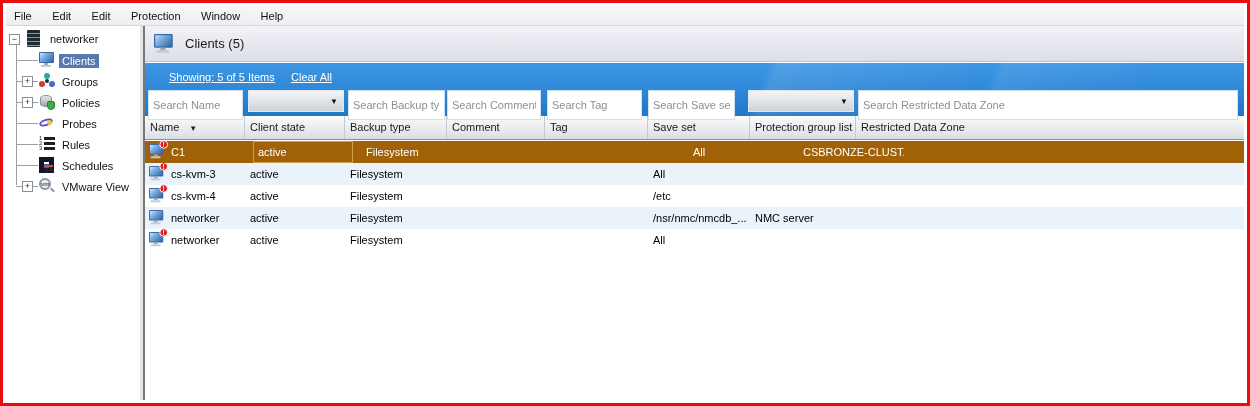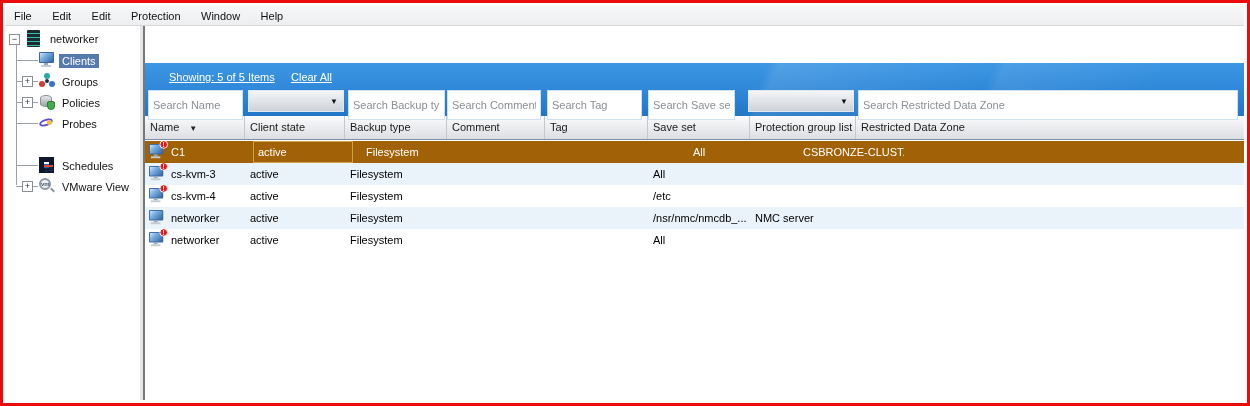--- a/index.html
+++ b/index.html
@@ -202,20 +202,34 @@
         <span class="tree-stub"></span>
         <span class="tree-icon">
           <span class="ic-probes" style="display:block">
               <span class="ring"></span>
               <span class="dot"></span>
             </span>
         </span>
         <span class="tree-label">Probes</span>
       </div>
 
+      <div class="tree-row" style="top:108px">
+        <span class="tree-stub"></span>
+        <span class="tree-icon">
+          <span class="ic-rules" style="display:block">
+            <span class="num" style="top:0">1</span>
+            <span class="num" style="top:5px">2</span>
+            <span class="num" style="top:10px">3</span>
+            <span class="bar" style="top:1px"></span>
+              <span class="bar" style="top:6px"></span>
+              <span class="bar" style="top:11px"></span>
+          </span>
+        </span>
+        <span class="tree-label">Rules</span>
+      </div>
 
       <div class="tree-row" style="top:129px">
         <span class="tree-stub"></span>
         <span class="tree-icon">
           <span class="ic-sched" style="display:block"><span class="day">14</span><span class="strip">
                 <i></i>
               </span></span>
         </span>
         <span class="tree-label">Schedules</span>
       </div>
@@ -230,20 +244,30 @@
             </span>
         </span>
         <span class="tree-label">VMware View</span>
       </div>
     </div>
   </div>
   <div class="divider"></div>
 
   <div class="main">
 
+    <div class="panel-header">
+      <span class="mon">
+        <span class="scr">
+            <i></i>
+          </span>
+          <span class="neck"></span>
+          <span class="base"></span>
+      </span>
+      <span class="panel-title">Clients (5)</span>
+    </div>
 
     <div class="blue-panel">
       <span class="filter-link link-showing">Showing: 5 of 5 Items</span>
       <span class="filter-link link-clear">Clear All</span>
 
       <div class="search-row">
         <input class="s-input f0" placeholder="Search Name" style="">
         <div class="combo f1">
           <span class="arr">▼</span>
         </div>

